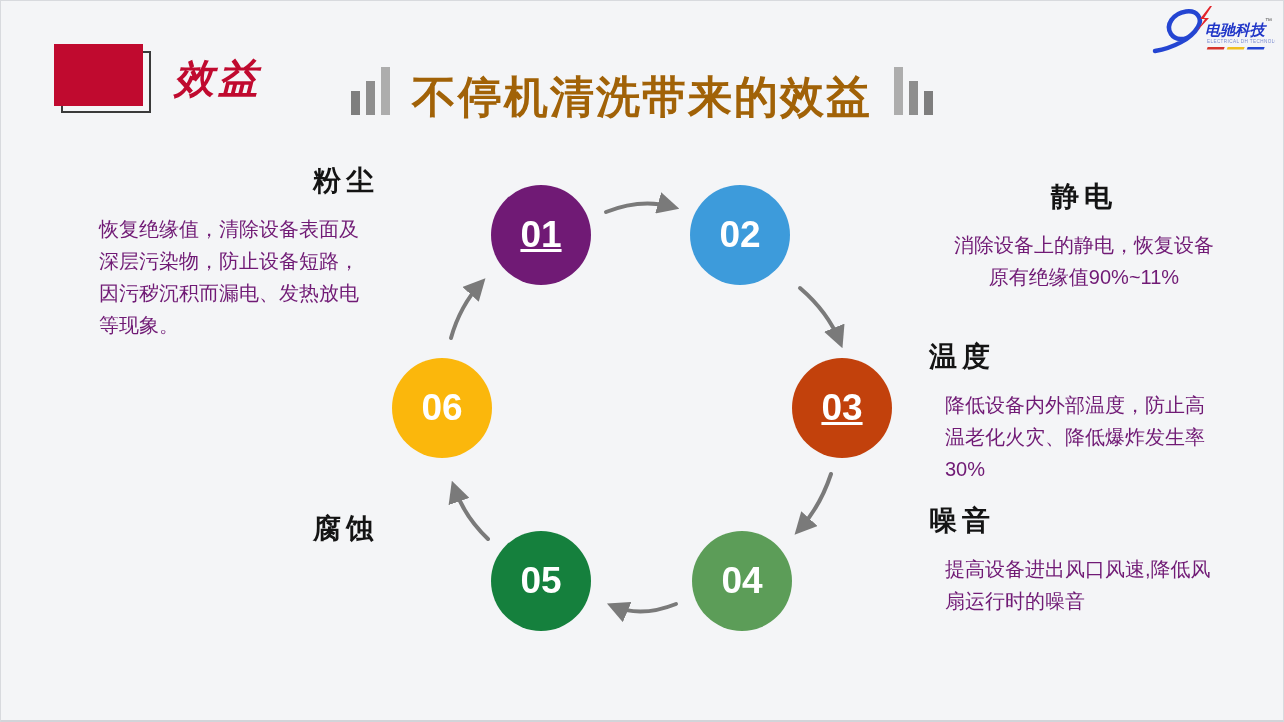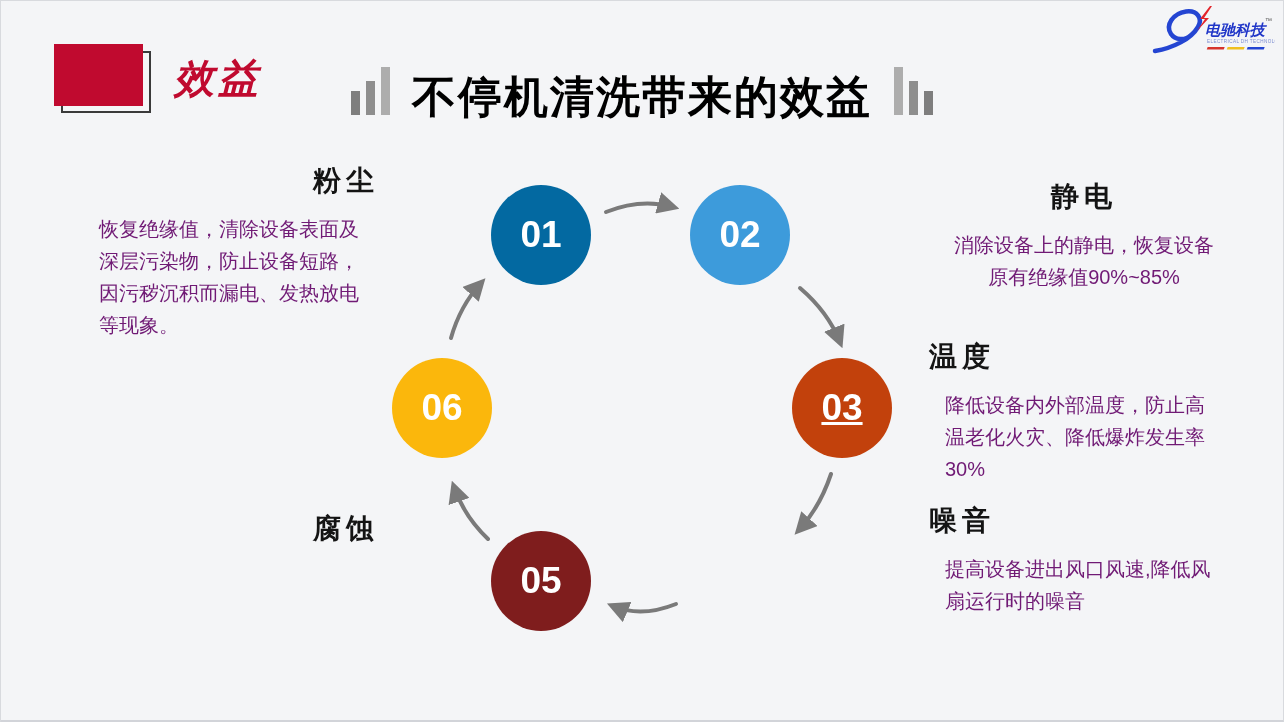--- a/index.html
+++ b/index.html
@@ -13,21 +13,21 @@
   .badge-outline{position:absolute;left:60px;top:50px;width:86px;height:58px;border:2px solid #3a3a3a;background:transparent;}
   .badge-red{position:absolute;left:53px;top:43px;width:89px;height:62px;}
   .section-title{position:absolute;left:173px;top:50px;font-size:40px;font-weight:bold;letter-spacing:4px;font-style:italic;}
   
   .title-row{position:absolute;left:0;top:66px;width:100%;display:flex;justify-content:center;align-items:flex-end;gap:16px;}
   .bars{display:flex;align-items:flex-end;gap:6px;padding-bottom:6px;}
   .bars span{display:block;width:9px;}
   .b-s{height:24px;background:#7E7E7E;}
   .b-m{height:34px;background:#8E8E8E;}
   .b-t{height:48px;background:#ADADAD;}
-  .main-title{font-size:44px;font-weight:800;color:#000000;letter-spacing:2px;line-height:1.1;margin:0 6px;}
+  .main-title{font-size:44px;font-weight:800;color:#a16207;letter-spacing:2px;line-height:1.1;margin:0 6px;}
   
   .logo{position:absolute;right:8px;top:4px;width:128px;height:56px;}
   
   .tb{position:absolute;}
   .tb h2{font-size:28px;font-weight:bold;color:#141414;letter-spacing:5px;margin:0 0 8px 0;line-height:1.15;}
   .tb p{font-size:20px;color:#701a75;line-height:32px;margin:16px;}
   .tb.left h2{text-align:right;}
   .tb-fenchen{left:82px;top:164px;width:296px;}
   .tb-jieneng{left:82px;top:346px;width:296px;}
   .tb-fushi{left:82px;top:512px;width:296px;}
@@ -87,21 +87,21 @@
     <p>恢复绝缘值，清除设备表面及深层污染物，防止设备短路，因污秽沉积而漏电、发热放电等现象。</p>
   </div>
   <div class="tb left tb-jieneng">
   </div>
   <div class="tb left tb-fushi">
     <h2>腐蚀</h2>
   </div>
 
   <div class="tb tb-jingdian">
     <h2>静电</h2>
-    <p>消除设备上的静电，恢复设备原有绝缘值90%~85%</p>
+    <p>消除设备上的静电，恢复设备原有绝缘值90%~11%</p>
   </div>
   <div class="tb tb-wendu">
     <h2>温度</h2>
     <p>降低设备内外部温度，防止高温老化火灾、降低爆炸发生率30%</p>
   </div>
   <div class="tb tb-zaoyin">
     <h2>噪音</h2>
     <p>提高设备进出风口风速,降低风扇运行时的噪音</p>
   </div>
 
@@ -112,19 +112,20 @@
       </marker>
     </defs>
     <path d="M605 211 Q640 197 672 206" fill="none" stroke="#7a7a7a" stroke-width="4" stroke-linecap="round" marker-end="url(#ah)"></path>
     <path d="M799 287 Q827 311 839 341" fill="none" stroke="#7a7a7a" stroke-width="4" stroke-linecap="round" marker-end="url(#ah)"></path>
     <path d="M830 473 Q819 506 798 529" fill="none" stroke="#7a7a7a" stroke-width="4" stroke-linecap="round" marker-end="url(#ah)"></path>
     <path d="M675 603 Q640 617 612 605" fill="none" stroke="#7a7a7a" stroke-width="4" stroke-linecap="round" marker-end="url(#ah)"></path>
     <path d="M487 538 Q463 515 453 486" fill="none" stroke="#7a7a7a" stroke-width="4" stroke-linecap="round" marker-end="url(#ah)"></path>
     <path d="M450 337 Q459 305 480 282" fill="none" stroke="#7a7a7a" stroke-width="4" stroke-linecap="round" marker-end="url(#ah)"></path>
   </svg>
 
-  <div class="circle c1" style="background-color: #0369a1;">01</div>
+  <div class="circle c1" style="background-color: #701a75; text-decoration: underline;">01</div>
   <div class="circle c2" style="background-color: rgb(61, 155, 219); text-align: right;">02</div>
   <div class="circle c3" style="background-color: #c2410c; text-decoration: underline;">03</div>
-  <div class="circle c5" style="background-color: #7f1d1d;">05</div>
+  <div class="circle c4" style="background-color: rgb(92, 157, 88);">04</div>
+  <div class="circle c5" style="background-color: #15803d;">05</div>
   <div class="circle c6" style="background-color: rgb(251, 183, 12);">06</div>
 
 </div>
 
 </body></html>

